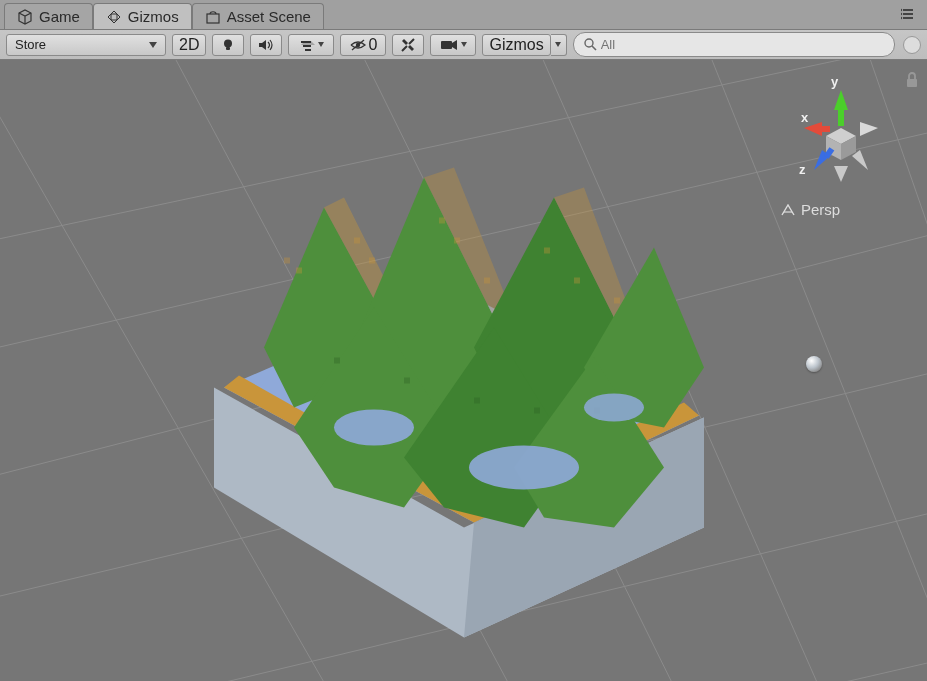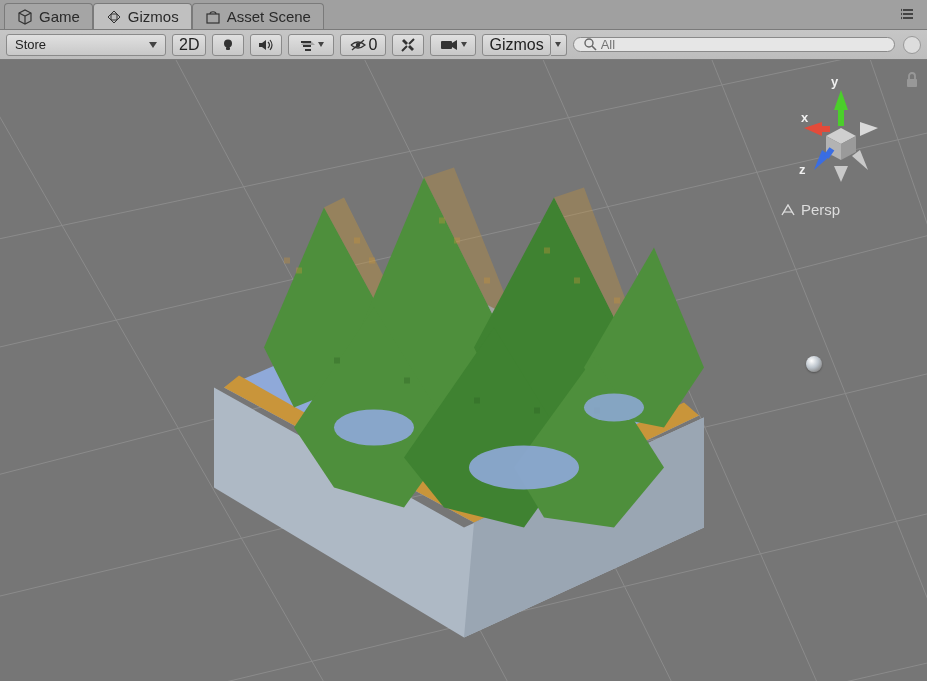--- a/index.html
+++ b/index.html
@@ -94,21 +94,21 @@
     padding: 0 6px;
     cursor: pointer;
     font-size: 16px;
     color: #222;
     gap: 3px;
   }
   .tool-btn.icon-only { min-width: 32px; }
   .tool-btn.wide { min-width: 46px; }
   .search-field {
     flex: 1;
-    height: 15px;
+    height: 25px;
     background: #e6e6e6;
     border: 1px solid #8a8a8a;
     border-radius: 12px;
     display: flex;
     align-items: center;
     padding: 0 10px;
     gap: 4px;
     color: #444;
     font-size: 13px;
   }

